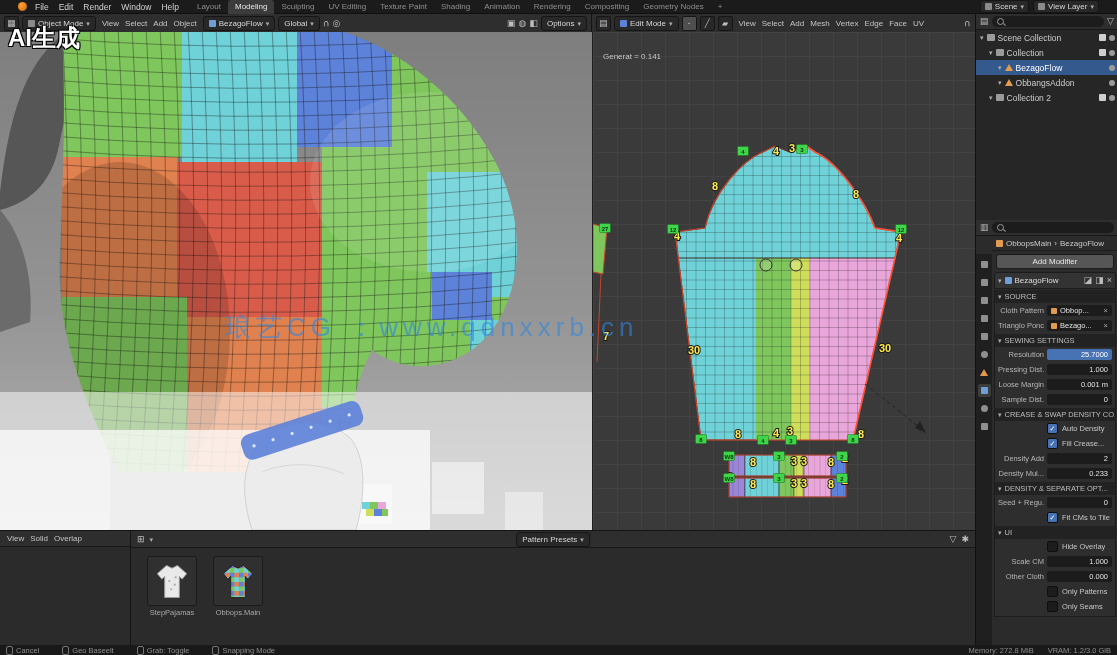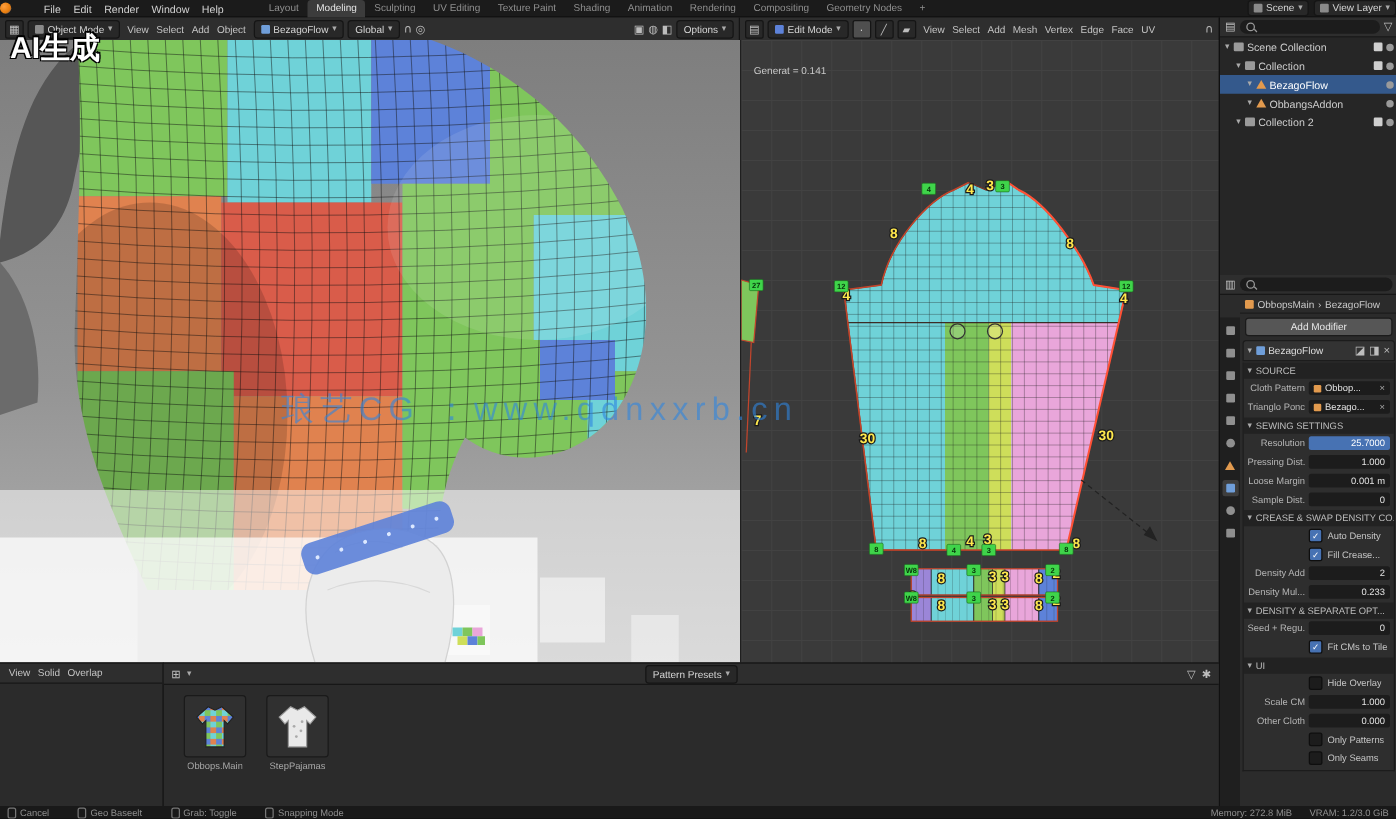--- a/index.html
+++ b/index.html
@@ -1,20 +1,20 @@
 <!DOCTYPE html>
 <html style="--accent: #4772b3; --selection: #34598c; --pattern-cyan: #6fd2d8; --pattern-green: #7fc65c; --pattern-lime: #cede5a; --pattern-pink: #e9a6da; --pattern-orange: #e0824f; --pattern-red: #d95c4a; --pattern-blue: #5d82d9; --pattern-purple: #9b86d8; --label-yellow: #ffe84d; --badge-green: #3fd44a;"><head>
 <meta charset="utf-8">
 <style>
   html,body{margin:0;padding:0;background:#000;}
   #app{position:relative;width:1117px;height:655px;background:#1d1d1d;overflow:hidden;
        font-family:"Liberation Sans",sans-serif;font-size:9px;color:#cfcfcf;-webkit-user-select:none;}
   .abs{position:absolute;}
   
-  #topbar{left:0;top:0;width:1117px;height:14px;background:#1b1b1b;display:flex;align-items:center;gap:18px;padding:0 0;box-sizing:border-box;border-bottom:1px solid #101010;}
+  #topbar{left:0;top:0;width:1117px;height:14px;background:#1b1b1b;display:flex;align-items:center;gap:0;padding:0 18px;box-sizing:border-box;border-bottom:1px solid #101010;}
   #blender-logo{width:9px;height:9px;border-radius:50%;background:radial-gradient(circle at 35% 35%,#ff9f3e,#e87d0d 60%,#2a4f8f);margin-right:3px;flex:0 0 auto;}
   .menu-item{padding:0 5px;font-size:8.5px;color:#d2d2d2;line-height:14px;}
   #topbar-tabs{display:flex;height:14px;margin-left:6px;}
   .wtab{padding:0 7px;line-height:14px;font-size:8px;color:#8f8f8f;border-radius:3px 3px 0 0;white-space:nowrap;}
   .wtab.active{background:#3c3c3c;color:#e6e6e6;}
   #topbar-right{margin-left:auto;display:flex;gap:4px;align-items:center;}
   .tb-select{display:flex;align-items:center;gap:3px;background:#282828;border:1px solid #151515;border-radius:3px;height:11px;padding:0 4px;font-size:8px;color:#d6d6d6;}
   .mini-ico{display:inline-block;width:7px;height:7px;background:#8a8a8a;border-radius:1px;}
   .caret{font-size:7px;color:#aaa;line-height:1;}
   
@@ -789,44 +789,44 @@
       </span>
       <span id="assets-hdr-right">
         <span class="glyph">▽</span>
         <span class="glyph">✱</span>
       </span>
     </div>
     <div id="asset-cards">
         <div class="asset-card">
           <div class="asset-thumb">
             <svg viewBox="0 0 48 48" width="44" height="44">
+              <path d="M8 16 L18 7 L24 10 L30 7 L40 16 L35 22 L32 19 L32 42 L16 42 L16 19 L13 22 Z" fill="#e9e9e9" stroke="#999" stroke-width="1"></path>
+              <circle cx="21" cy="24" r="1.2" fill="#aaa"></circle>
+              <circle cx="27" cy="28" r="1.2" fill="#aaa"></circle>
+              <circle cx="23" cy="33" r="1.2" fill="#aaa"></circle>
+              <circle cx="28" cy="20" r="1.2" fill="#aaa"></circle>
+            </svg>
+          </div>
+          <div class="asset-label">StepPajamas</div>
+        </div>
+        <div class="asset-card">
+          <div class="asset-thumb">
+            <svg viewBox="0 0 48 48" width="44" height="44">
               <defs>
                 <pattern id="pk0" width="10" height="10" patternUnits="userSpaceOnUse">
                   <rect width="5" height="5" fill="#6fd2d8"></rect>
                   <rect x="5" width="5" height="5" fill="#7fc65c"></rect>
                   <rect y="5" width="5" height="5" fill="#e0824f"></rect>
                   <rect x="5" y="5" width="5" height="5" fill="#5d82d9"></rect>
                 </pattern>
               </defs>
               <path d="M8 16 L18 7 L24 10 L30 7 L40 16 L35 22 L32 19 L32 42 L16 42 L16 19 L13 22 Z" fill="url(#pk0)" stroke="#222" stroke-width="1"></path>
             </svg>
           </div>
           <div class="asset-label">Obbops.Main</div>
-        </div>
-        <div class="asset-card">
-          <div class="asset-thumb">
-            <svg viewBox="0 0 48 48" width="44" height="44">
-              <path d="M8 16 L18 7 L24 10 L30 7 L40 16 L35 22 L32 19 L32 42 L16 42 L16 19 L13 22 Z" fill="#e9e9e9" stroke="#999" stroke-width="1"></path>
-              <circle cx="21" cy="24" r="1.2" fill="#aaa"></circle>
-              <circle cx="27" cy="28" r="1.2" fill="#aaa"></circle>
-              <circle cx="23" cy="33" r="1.2" fill="#aaa"></circle>
-              <circle cx="28" cy="20" r="1.2" fill="#aaa"></circle>
-            </svg>
-          </div>
-          <div class="asset-label">StepPajamas</div>
         </div>
       </div>
   </div>
 
   <div id="statusbar" class="abs">
     <span id="status-left" style="display:flex;gap:23px">
         <span class="status-item">
           <span class="mouse-ico"></span>
           <span>Cancel</span>
         </span>

